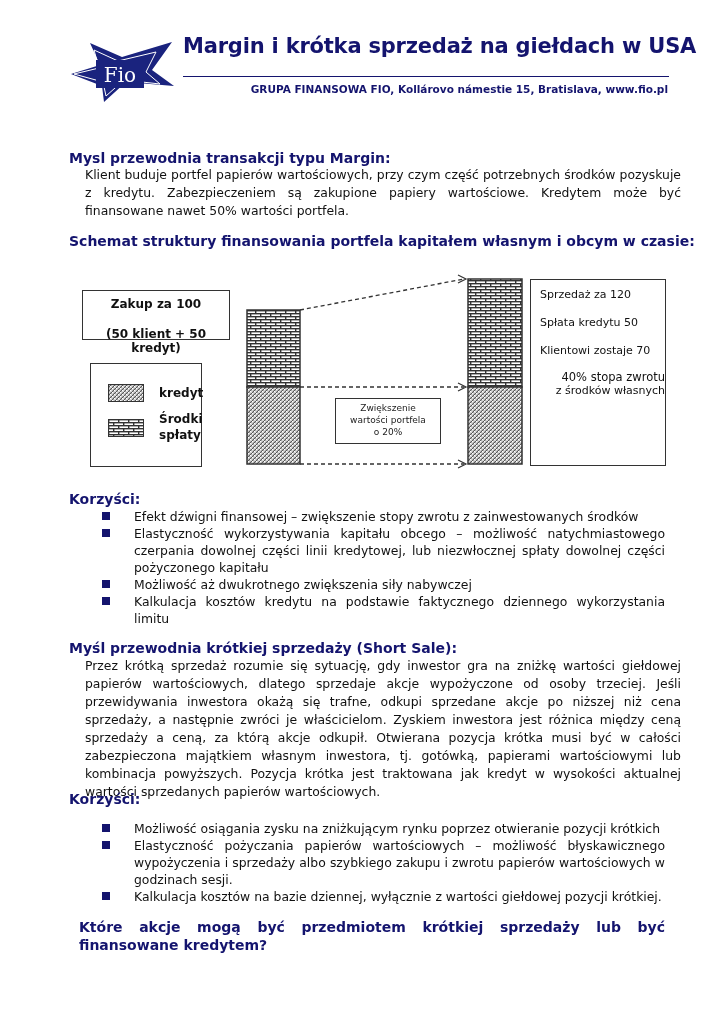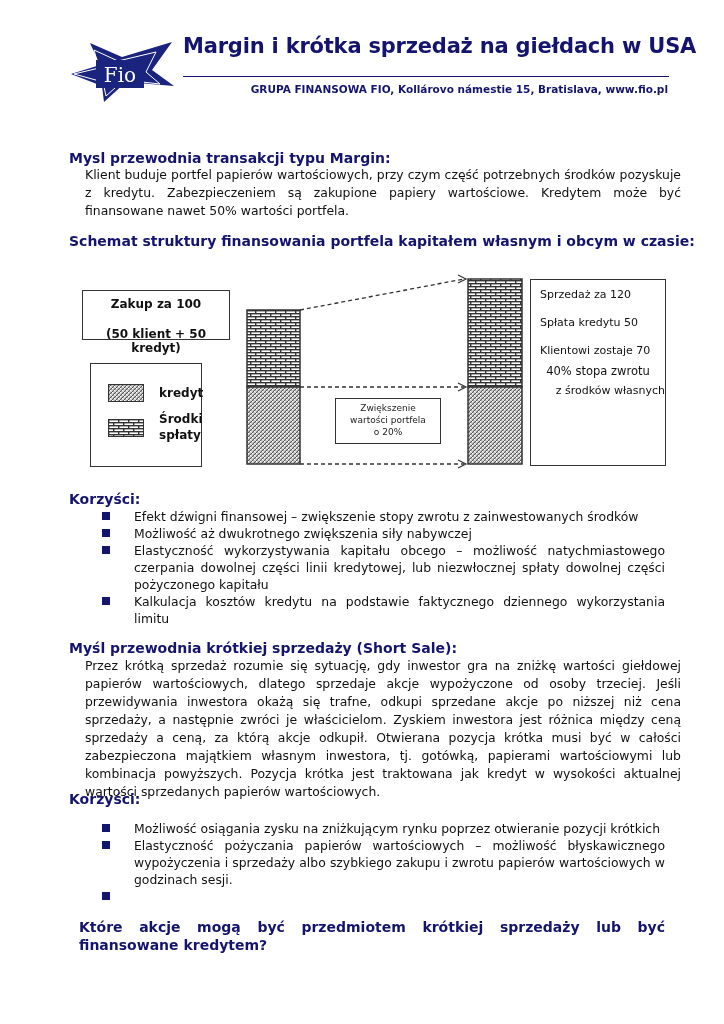--- a/index.html
+++ b/index.html
@@ -96,35 +96,35 @@
 <div class="abs box" style="left:335px; top:398px; width:106px; height:46px; padding-top:3px;">
   <div class="small">Zwiększenie</div>
   <div class="small">wartości portfela</div>
   <div class="small">o 20%</div>
 </div>
 
 <div class="abs box" style="left:530px; top:279px; width:136px; height:187px;">
   <div class="abs diag-text" style="left:9px; top:8px;">Sprzedaż za 120</div>
   <div class="abs diag-text" style="left:9px; top:36px;">Spłata kredytu 50</div>
   <div class="abs diag-text" style="left:9px; top:64px;">Klientowi zostaje 70</div>
-  <div class="abs diag-text" style="left:0; width:134px; top:84px; text-align:center; font-size:11.5px;">40% stopa zwrotu</div>
+  <div class="abs diag-text" style="left:0; width:134px; top:90px; text-align:right; font-size:11.5px;">40% stopa zwrotu</div>
   <div class="abs diag-text" style="left:0; width:134px; top:104px; text-align:right;">z środków własnych</div>
 </div>
 
 <div class="abs h2" style="left:69px; top:491px;">Korzyści:</div>
 <ul class="abs bul" style="left:100px; top:508px; width:565px;">
   <li><span class="sq"></span><span>Efekt dźwigni finansowej – zwiększenie stopy zwrotu z zainwestowanych środków</span></li>
+  <li><span class="sq"></span><span>Elastyczność wykorzystywania kapitału obcego – możliwość natychmiastowego czerpania dowolnej części linii kredytowej, lub niezwłocznej spłaty dowolnej części pożyczonego kapitału</span></li>
   <li><span class="sq"></span><span>Możliwość aż dwukrotnego zwiększenia siły nabywczej</span></li>
-  <li><span class="sq"></span><span>Elastyczność wykorzystywania kapitału obcego – możliwość natychmiastowego czerpania dowolnej części linii kredytowej, lub niezwłocznej spłaty dowolnej części pożyczonego kapitału</span></li>
   <li><span class="sq"></span><span>Kalkulacja kosztów kredytu na podstawie faktycznego dziennego wykorzystania limitu</span></li>
 </ul>
 
 <div class="abs h2" style="left:69px; top:640px;">Myśl przewodnia krótkiej sprzedaży (Short Sale):</div>
 <div class="abs para" style="left:69px; top:657px; width:596px;">Przez krótką sprzedaż rozumie się sytuację, gdy inwestor gra na zniżkę wartości giełdowej papierów wartościowych, dlatego sprzedaje akcje wypożyczone od osoby trzeciej. Jeśli przewidywania inwestora okażą się trafne, odkupi sprzedane akcje po niższej niż cena sprzedaży, a następnie zwróci je właścicielom. Zyskiem inwestora jest różnica między ceną sprzedaży a ceną, za którą akcje odkupił. Otwierana pozycja krótka musi być w całości zabezpieczona majątkiem własnym inwestora, tj. gotówką, papierami wartościowymi lub kombinacja powyższych. Pozycja krótka jest traktowana jak kredyt w wysokości aktualnej wartości sprzedanych papierów wartościowych.</div>
 
 <div class="abs h2" style="left:69px; top:791px;">Korzyści:</div>
 <ul class="abs bul" style="left:100px; top:820px; width:565px;">
   <li><span class="sq"></span><span>Możliwość osiągania zysku na zniżkującym rynku poprzez otwieranie pozycji krótkich</span></li>
   <li><span class="sq"></span><span>Elastyczność pożyczania papierów wartościowych – możliwość błyskawicznego wypożyczenia i sprzedaży albo szybkiego zakupu i zwrotu papierów wartościowych w godzinach sesji.</span></li>
-  <li><span class="sq"></span></li>
+  <li><span class="sq"></span><span>Kalkulacja kosztów na bazie dziennej, wyłącznie z wartości giełdowej pozycji krótkiej.</span></li>
 </ul>
 
 <div class="abs h2" style="left:79px; top:918px; width:586px; white-space:normal; text-align:justify; line-height:18px;">Które akcje mogą być przedmiotem krótkiej sprzedaży lub być finansowane kredytem?</div>
 
 </body></html>

